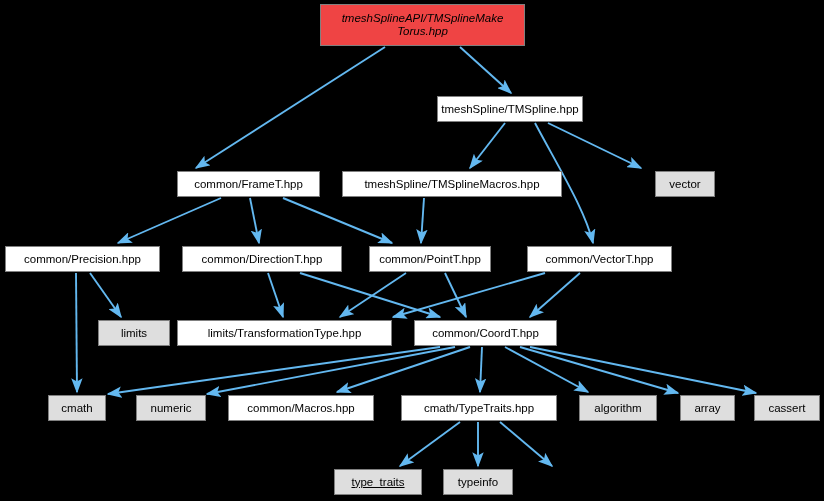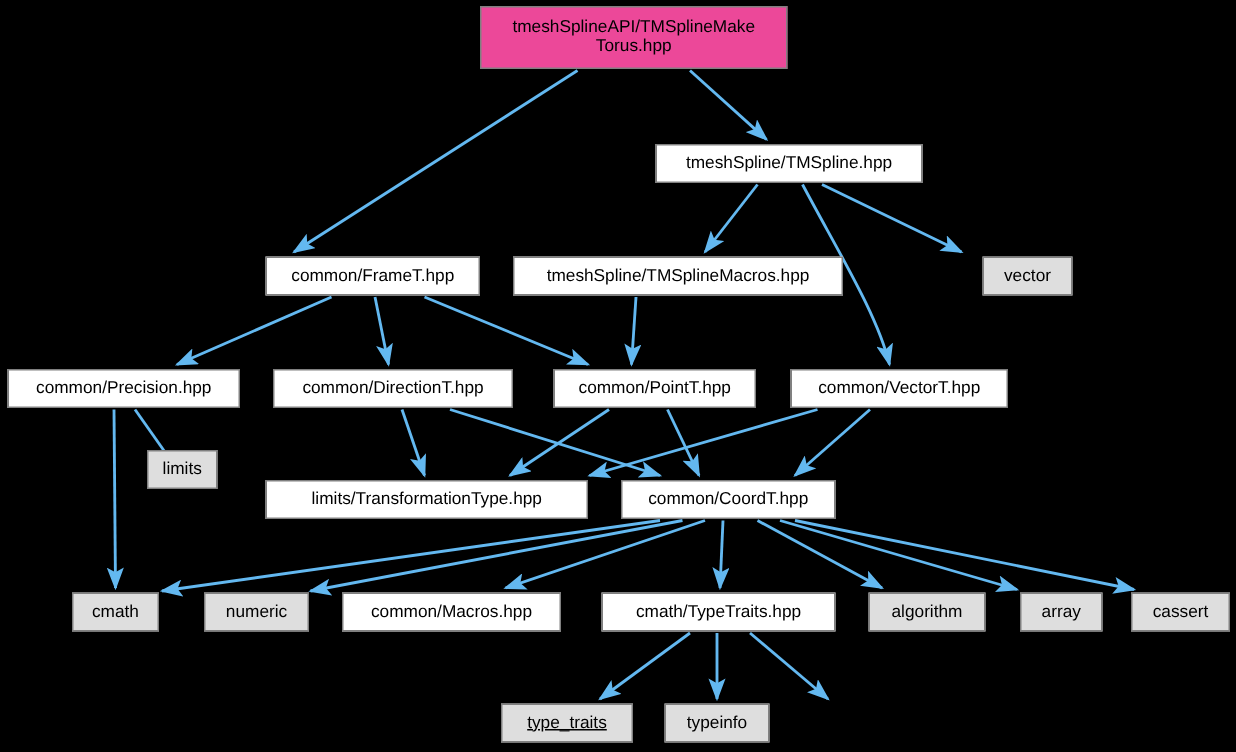--- a/index.html
+++ b/index.html
@@ -38,21 +38,22 @@
     white-space: pre-line;
     z-index: 5;
   }
   .node.white {
     background: #ffffff;
   }
   .node.gray {
     background: #dedede;
   }
   .node.root {
-    background: #ec4899;
+    background: #ef4444;
+    font-style: italic;
   }
 </style>
 </head>
 <body>
 
 <div id="canvas">
   <svg class="edges" xmlns="http://www.w3.org/2000/svg">
     <defs>
       <marker id="arrowhead" markerWidth="8" markerHeight="6" refX="7.2" refY="3" orient="auto" markerUnits="strokeWidth">
         <path d="M0,0 L8,3 L0,6 L1.7,3 z" fill="#63b8f0"></path>
@@ -84,29 +85,29 @@
         <path d="M 520,347 L 678,393" fill="none" stroke="#63b8f0" stroke-width="1.9" marker-end="url(#arrowhead)"></path>
         <path d="M 530,347 L 756,393" fill="none" stroke="#63b8f0" stroke-width="1.9" marker-end="url(#arrowhead)"></path>
         <path d="M 460,422 L 400,466" fill="none" stroke="#63b8f0" stroke-width="1.9" marker-end="url(#arrowhead)"></path>
         <path d="M 478,422 L 478,466" fill="none" stroke="#63b8f0" stroke-width="1.9" marker-end="url(#arrowhead)"></path>
         <path d="M 500,422 L 552,466" fill="none" stroke="#63b8f0" stroke-width="1.9" marker-end="url(#arrowhead)"></path>
       </g>
   </svg>
   <div id="node-layer">
       <div class="node root" style="left: 320px; top: 4px; width: 205px; height: 42px;">tmeshSplineAPI/TMSplineMake
 Torus.hpp</div>
-      <div class="node white" style="left: 437px; top: 96px; width: 178px; height: 26px;">tmeshSpline/TMSpline.hpp</div>
+      <div class="node white" style="left: 437px; top: 96px; width: 146px; height: 26px;">tmeshSpline/TMSpline.hpp</div>
       <div class="node white" style="left: 177px; top: 171px; width: 143px; height: 26px;">common/FrameT.hpp</div>
       <div class="node white" style="left: 342px; top: 171px; width: 220px; height: 26px;">tmeshSpline/TMSplineMacros.hpp</div>
       <div class="node gray" style="left: 635px; top: 171px; width: 60px; height: 26px; margin-left: 20px;">vector</div>
       <div class="node white" style="left: 5px; top: 246px; width: 155px; height: 26px;">common/Precision.hpp</div>
       <div class="node white" style="left: 182px; top: 246px; width: 160px; height: 26px; text-align: right;">common/DirectionT.hpp</div>
-      <div class="node white" style="left: 369px; top: 246px; width: 135px; height: 26px;">common/PointT.hpp</div>
+      <div class="node white" style="left: 369px; top: 246px; width: 122px; height: 26px;">common/PointT.hpp</div>
       <div class="node white" style="left: 527px; top: 246px; width: 145px; height: 26px;">common/VectorT.hpp</div>
-      <div class="node gray" style="left: 98px; top: 300px; width: 47px; height: 26px;">limits</div>
+      <div class="node gray" style="left: 98px; top: 320px; width: 72px; height: 26px;">limits</div>
       <div class="node white" style="left: 177px; top: 320px; width: 215px; height: 26px;">limits/TransformationType.hpp</div>
       <div class="node white" style="left: 414px; top: 320px; width: 143px; height: 26px;">common/CoordT.hpp</div>
       <div class="node gray" style="left: 48px; top: 395px; width: 58px; height: 26px;">cmath</div>
       <div class="node gray" style="left: 136px; top: 395px; width: 70px; height: 26px;">numeric</div>
       <div class="node white" style="left: 228px; top: 395px; width: 146px; height: 26px;">common/Macros.hpp</div>
       <div class="node white" style="left: 401px; top: 395px; width: 156px; height: 26px;">cmath/TypeTraits.hpp</div>
       <div class="node gray" style="left: 579px; top: 395px; width: 78px; height: 26px;">algorithm</div>
       <div class="node gray" style="left: 680px; top: 395px; width: 55px; height: 26px;">array</div>
       <div class="node gray" style="left: 754px; top: 395px; width: 66px; height: 26px;">cassert</div>
       <div class="node gray" style="left: 334px; top: 469px; width: 88px; height: 26px; text-decoration: underline;">type_traits</div>

